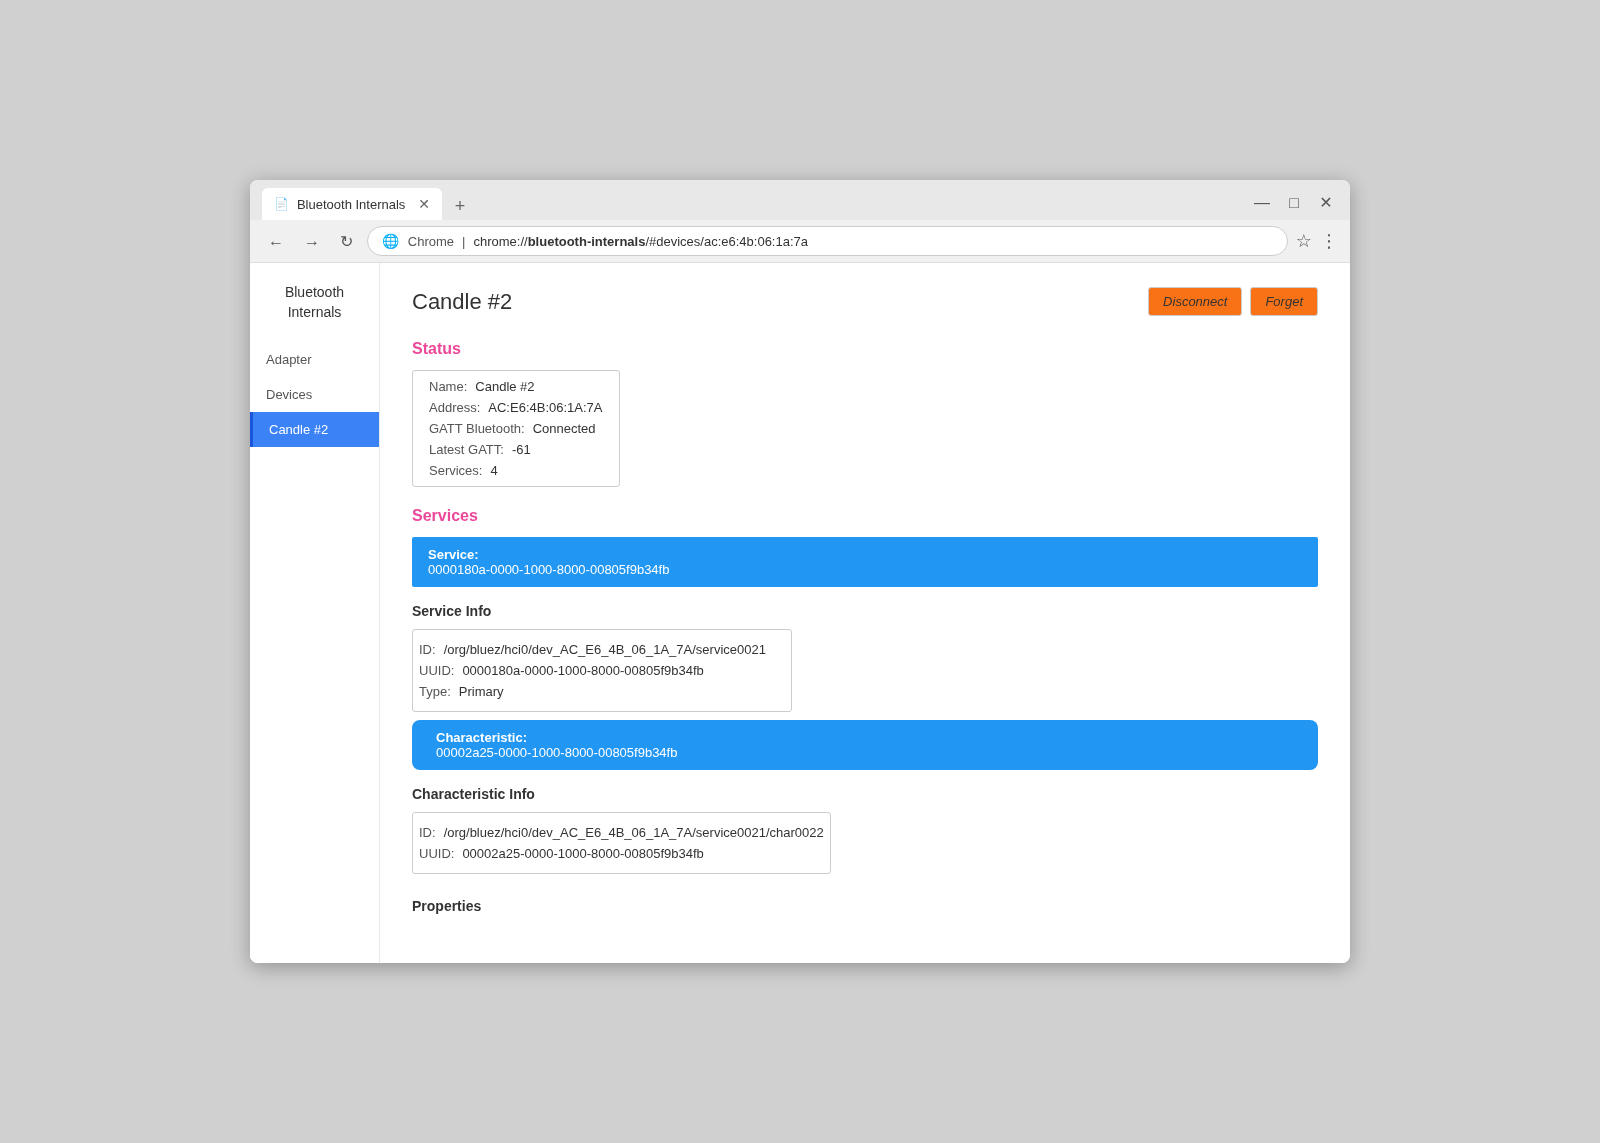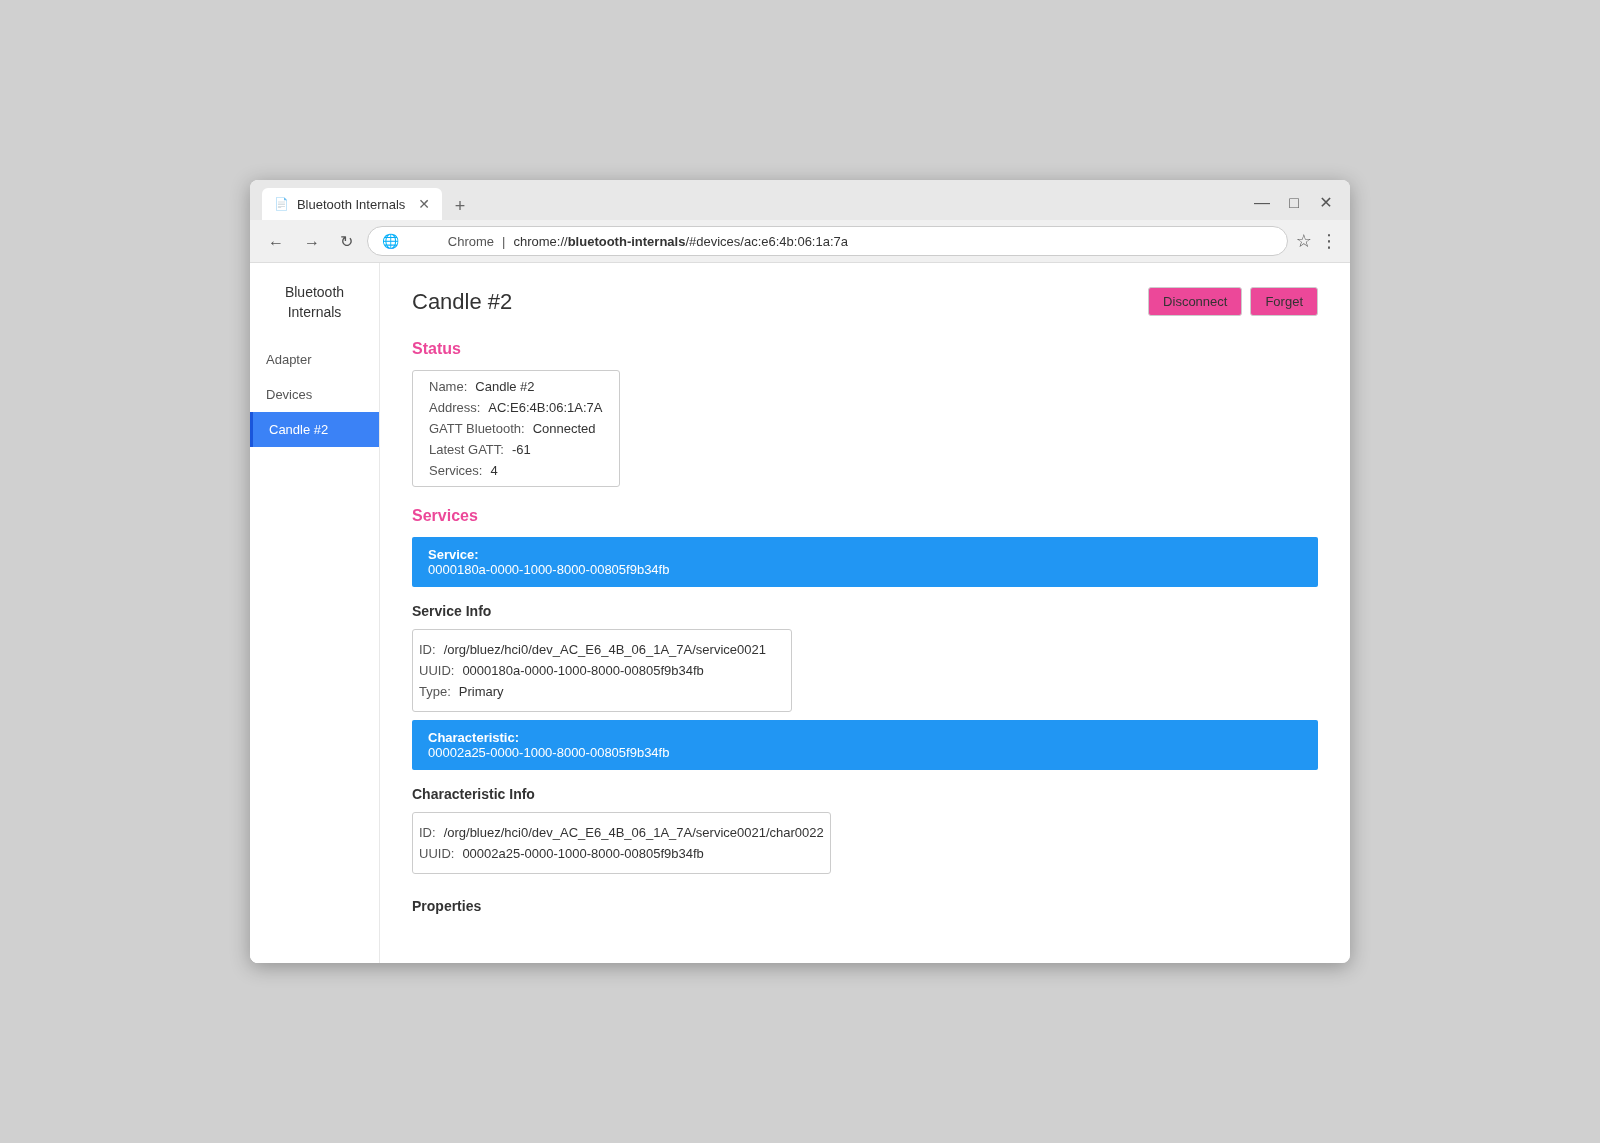--- a/index.html
+++ b/index.html
@@ -96,21 +96,21 @@
       background: white;
       border: 1px solid #ccc;
       border-radius: 20px;
       padding: 6px 14px;
       display: flex;
       align-items: center;
       gap: 8px;
       font-size: 13px;
     }
     .address-icon { color: #1a73e8; font-size: 14px; }
-    .address-brand { color: #555; margin-left: 40px; }
+    .address-brand { color: #555; }
     .address-sep { color: #555; }
     .address-text { color: #333; }
     .address-bold { font-weight: bold; }
     .toolbar-actions { display: flex; gap: 8px; color: #555; font-size: 18px; cursor: pointer; }
     
     .page-content {
       background: white;
       display: flex;
       min-height: 700px;
     }
@@ -156,26 +156,27 @@
       margin-bottom: 24px;
     }
     .device-title {
       font-size: 22px;
       font-weight: normal;
       color: #333;
     }
     .header-buttons { display: flex; gap: 8px; }
     .header-btn {
       padding: 6px 14px;
-      background: #ec4899;
+      background: #f97316;
       border: 1px solid #ccc;
       border-radius: 3px;
       font-size: 13px;
       color: #333;
       cursor: pointer;
+      font-style: italic;
     }
     
     .section-title {
       font-size: 16px;
       font-weight: bold;
       color: #ec4899;
       margin-bottom: 12px;
     }
     .info-box {
       border: 1px solid #ccc;
@@ -226,24 +227,24 @@
       display: inline-block;
     }
     .characteristics-title {
       font-size: 14px;
       font-weight: bold;
       color: #333;
       margin: 16px 0 10px 0;
     }
     .char-bar {
       background: #2196f3;
-      padding: 10px 16px;
+      padding: 10px 24px;
       margin-bottom: 0;
       color: white;
-      border-radius: 2px;
+      border-radius: 8px;
     }
     .char-info-section {
       padding: 0;
     }
     .properties-title {
       font-size: 14px;
       font-weight: bold;
       color: #333;
       margin-top: 16px;
     }

